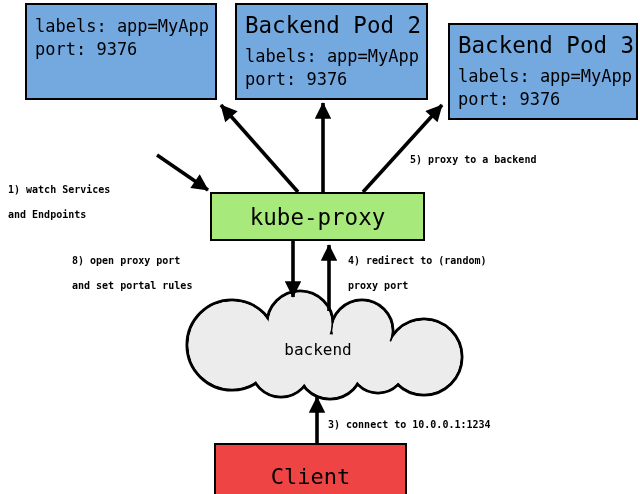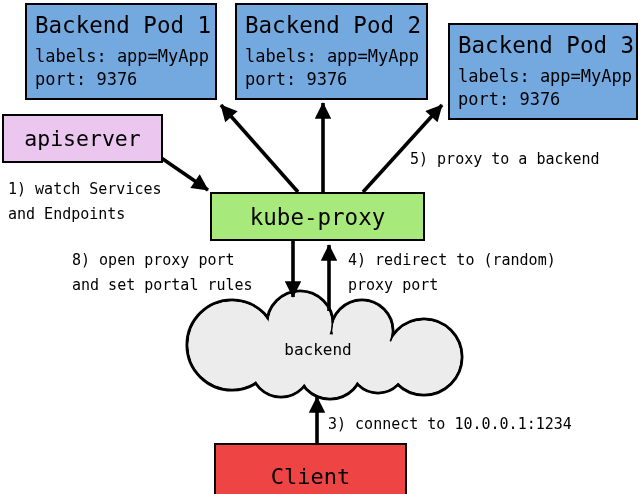--- a/index.html
+++ b/index.html
@@ -22,21 +22,21 @@
   .pod { background:#74A9E0; left:auto; top:3px; width:192px; height:97px; padding:5px 0 0 8px; }
   .pod-title { font-size:22.5px; line-height:30px; white-space:nowrap; }
   .pod-line  { font-size:17px;  line-height:22.5px; white-space:nowrap; }
   .pod-line.first { margin-top:5px; }
   .center-label { display:flex; align-items:center; justify-content:center; }
   .apiserver { background:#EBC7F0; left:2px; top:114px; width:161px; height:49px; font-size:21.5px; }
   .kubeproxy { background:#A8E97B; left:210px; top:192px; width:215px; height:49px; font-size:22.5px; }
   .client    { background:#ef4444; left:214px; top:443px; width:193px; height:66px; font-size:22px; }
   .annot {
     position:absolute; z-index:2;
-    font-weight:normal; font-size:15px; line-height:25px;
+    font-weight:bold; font-size:10px; line-height:25px;
     white-space:pre;
   }
   .iptables-label {
     position:absolute; z-index:2;
     left:238px; top:340px; width:160px;
     text-align:center; font-size:16px;
   }
 </style>
 </head>
 <body>
@@ -76,38 +76,34 @@
       <line x1="298" y1="192" x2="221" y2="105" marker-end="url(#ah)"></line>
       <line x1="323" y1="192" x2="323" y2="103" marker-end="url(#ah)"></line>
       <line x1="363" y1="192" x2="442" y2="105" marker-end="url(#ah)"></line>
       <line x1="293" y1="241" x2="293" y2="297" marker-end="url(#ah)"></line>
       <line x1="329" y1="311" x2="329" y2="245" marker-end="url(#ah)"></line>
       <line x1="317" y1="443" x2="317" y2="397" marker-end="url(#ah)"></line>
     </g>
   </svg>
 
   <div class="box pod" style="left:25px;">
-    <div class="pod-title">Backend Pod 1</div>
     <div class="pod-line first">labels: app=MyApp</div>
     <div class="pod-line">port: 9376</div>
   </div>
   <div class="box pod" style="left:235px;width:193px;">
     <div class="pod-title">Backend Pod 2</div>
     <div class="pod-line first">labels: app=MyApp</div>
     <div class="pod-line">port: 9376</div>
   </div>
   <div class="box pod" style="left:448px;width:190px;margin-top:20px;">
     <div class="pod-title">Backend Pod 3</div>
     <div class="pod-line first">labels: app=MyApp</div>
     <div class="pod-line">port: 9376</div>
   </div>
 
-  <div class="box center-label apiserver">
-    <span>apiserver</span>
-  </div>
 
   <div class="box center-label kubeproxy">
     <span>kube-proxy</span>
   </div>
 
   <div class="iptables-label">backend</div>
 
   <div class="box center-label client">
     <span>Client</span>
   </div>

